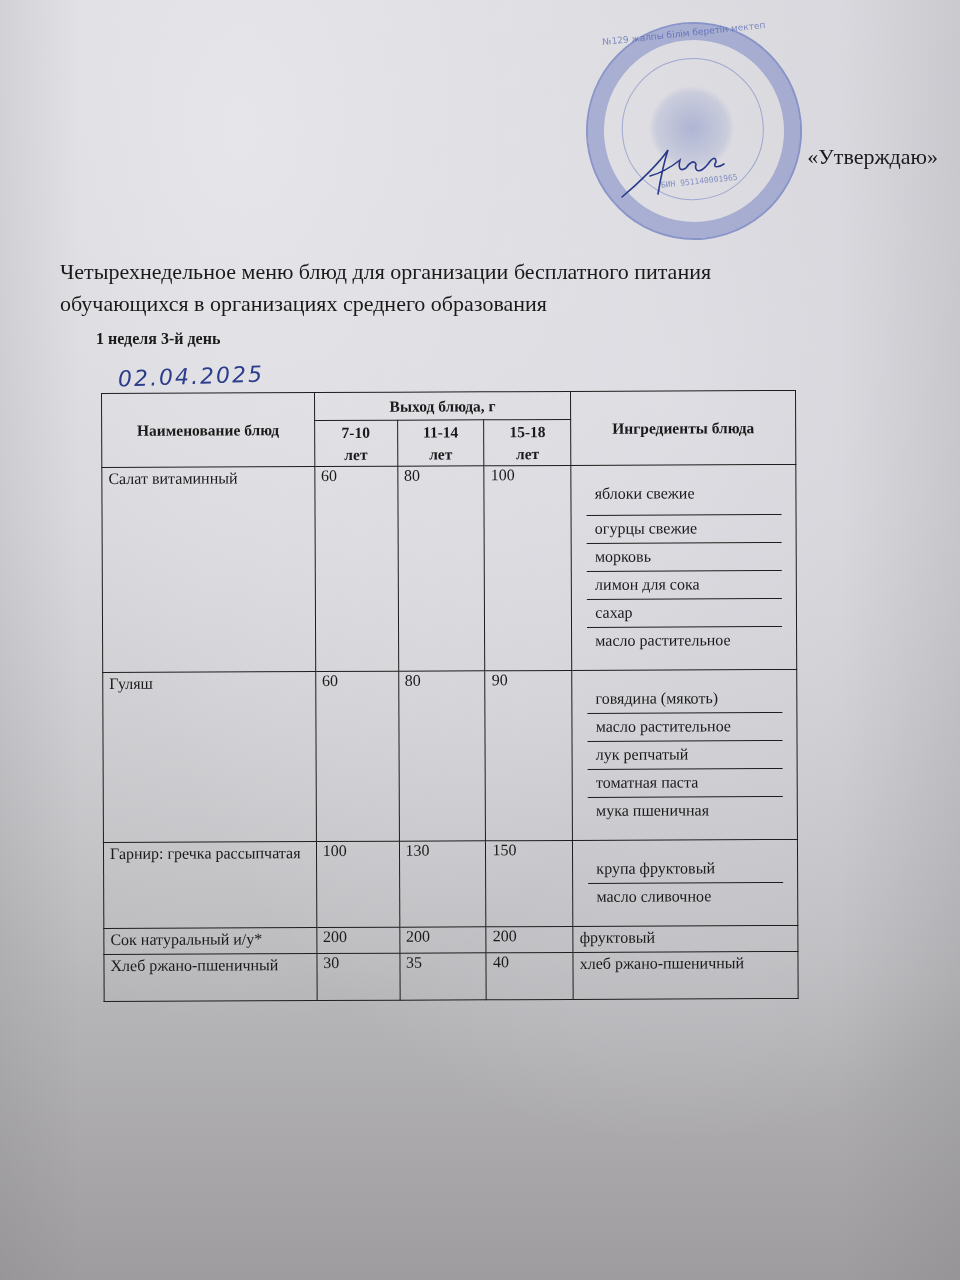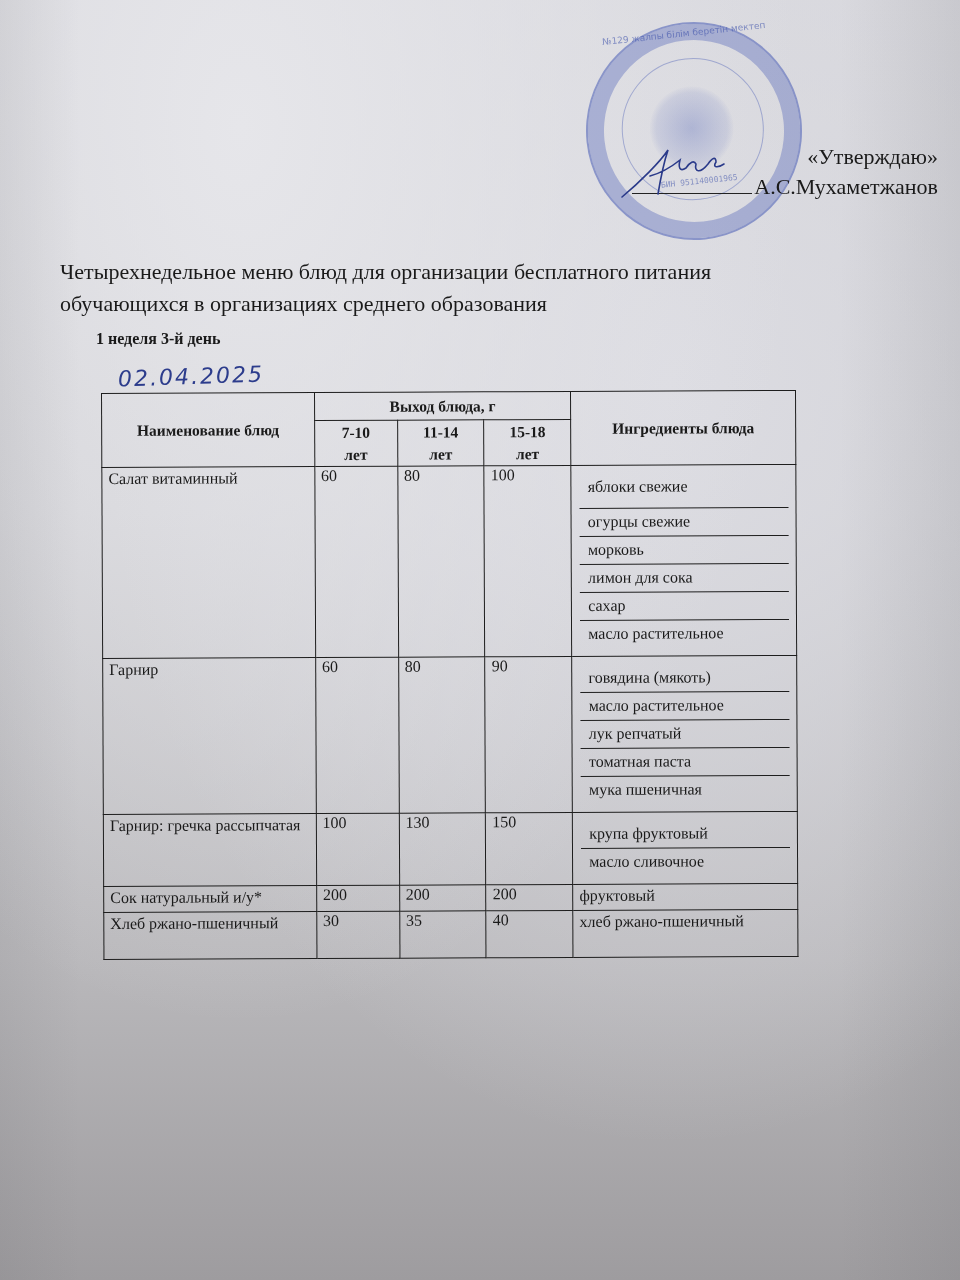--- a/index.html
+++ b/index.html
@@ -138,21 +138,21 @@
     col.c-age { width: 83px; }
     col.c-age2 { width: 87px; }
     col.c-age3 { width: 87px; }
     col.c-ing { width: 225px; }
     .hdr-top { height: 28px; }
     .hdr-bot { height: 46px; }
     .age { line-height: 22px; }
     td.num { text-align: left; padding-top: 2px; }
     td.name { padding-top: 2px; line-height: 22px; }
     td.ing { padding: 1px 8px; height: 25px; line-height: 22px; }
-    .ing-stack { padding: 8px !important; margin-top: 27px; }
+    .ing-stack { padding: 15px !important; margin-top: 27px; }
     .ing-item {
       border-bottom: 1.3px solid #1e1e1e;
       padding: 2px 8px;
       height: 23px;
       line-height: 22px;
       margin-right: -1px;
     }
     .ing-item:last-child { border-bottom: none; }
     .ing-item.tall { height: 30px; }
   </style>
@@ -164,23 +164,20 @@
 
 <div class="stamp">
   <div class="stamp-text">№129 жалпы білім беретін мектеп</div>
   <div class="stamp-inner"></div>
   <div class="stamp-emblem"></div>
   <div class="stamp-bin">БИН 951140001965</div>
 </div>
 
 <div class="approval">
   <div class="line">«Утверждаю»</div>
-  <div class="line">
-    <span class="sig-line"></span><span>А.С.Мухаметжанов</span>
-  </div>
 </div>
 
 <svg class="signature" viewBox="0 0 110 60">
   <path d="M2 55 C 20 40, 40 20, 48 8 C 44 20, 40 40, 38 52 M30 34 C 45 30, 55 22, 60 18 C 58 26, 60 30, 66 26 C 70 20, 74 18, 76 22 C 74 30, 80 32, 88 22 C 92 16, 96 14, 96 20 C 92 26, 98 26, 104 22" fill="none" stroke="#2a3a8a" stroke-width="1.6" stroke-linecap="round"></path>
 </svg>
 
 <div class="title">
   <div>Четырехнедельное меню блюд для организации бесплатного питания</div>
   <div>обучающихся в организациях среднего образования</div>
 </div>
@@ -228,21 +225,21 @@
         <div class="ing-item tall">яблоки свежие</div>
         <div class="ing-item">огурцы свежие</div>
         <div class="ing-item">морковь</div>
         <div class="ing-item">лимон для сока</div>
         <div class="ing-item">сахар</div>
         <div class="ing-item">масло растительное</div>
       </td>
     </tr>
 
     <tr>
-      <td class="name">Гарнир</td>
+      <td class="name">Гуляш</td>
       <td class="num">60</td>
       <td class="num">80</td>
       <td class="num">90</td>
       <td class="ing-stack">
         <div class="ing-item">говядина (мякоть)</div>
         <div class="ing-item">масло растительное</div>
         <div class="ing-item">лук репчатый</div>
         <div class="ing-item">томатная паста</div>
         <div class="ing-item">мука пшеничная</div>
       </td>

